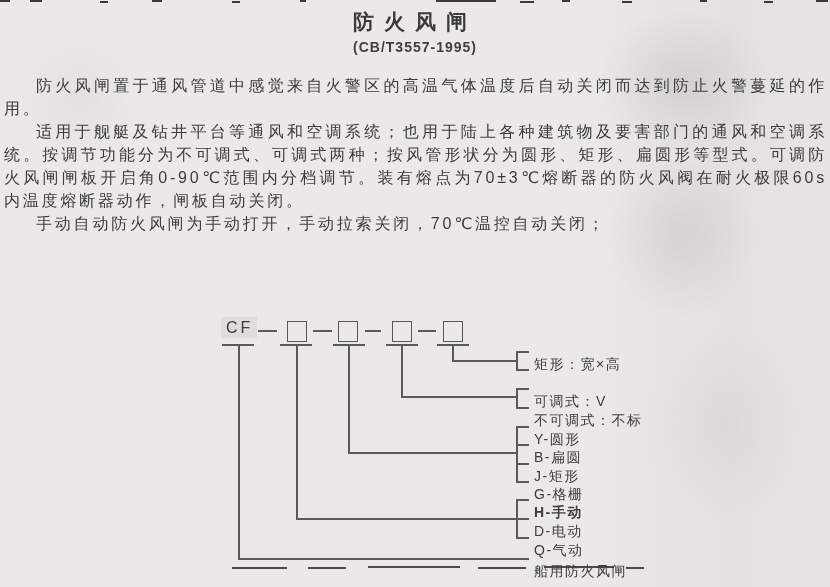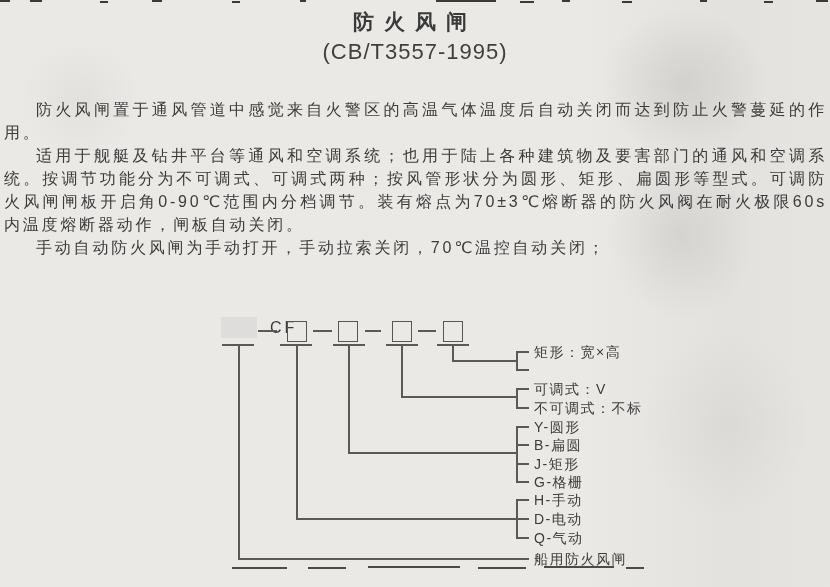--- a/index.html
+++ b/index.html
@@ -9,41 +9,41 @@
     font-family:"Liberation Sans","DejaVu Sans",sans-serif;
     color:#3f3f3f;
   }
   
   .title{
     position:absolute;top:8px;left:0;width:830px;text-align:center;
     font-size:21px;font-weight:bold;letter-spacing:10px;color:#3a3a3a;
   }
   .subtitle{
     position:absolute;top:39px;left:0;width:830px;text-align:center;
-    font-size:22px;letter-spacing:1px;color:#3f3f3f;
+    font-size:14px;letter-spacing:1px;color:#3f3f3f;font-weight:bold;
   }
   .bodytext{
     position:absolute;top:74px;left:4px;right:3px;
     font-size:16px;line-height:23px;letter-spacing:2.8px;
-    text-align:justify;color:#3c3c3c;margin-top:24px;
+    text-align:justify;color:#3c3c3c;
   }
   .bodytext p{margin:0;text-indent:2em;}
   
   .diagram{position:absolute;top:313px;left:0;width:830px;height:266px;}
   .h{position:absolute;height:1.5px;background:#5a5a5a;}
   .v{position:absolute;width:1.5px;background:#5a5a5a;}
   .dbox{position:absolute;top:8px;width:18px;height:19px;border:1.6px solid #565656;background:transparent;}
   .cfbg{position:absolute;left:221px;top:4px;width:36px;height:21px;background:#dedddb;}
   .cf{
     position:absolute;left:226px;top:6px;font-size:16px;letter-spacing:3px;
-    color:#3c3c3c;font-weight:normal;margin-left:44px;
+    color:#3c3c3c;font-weight:normal;
   }
   .dlabel{
     position:absolute;left:534px;height:16px;line-height:16px;
-    font-size:14px;letter-spacing:1.5px;color:#3c3c3c;white-space:nowrap;
+    font-size:14px;letter-spacing:1.5px;color:#3c3c3c;white-space:nowrap;margin-top:12px;
   }
   
   .dash{position:absolute;background:#3a3a3a;height:2px;}
   .blob{position:absolute;pointer-events:none;}
   .band{position:absolute;top:0;right:0;width:250px;height:587px;
     background:linear-gradient(to right, rgba(90,90,88,0) 0%, rgba(90,90,88,0.05) 60%, rgba(90,90,88,0.03) 100%);
     pointer-events:none;}
 </style>
 </head>
 <body>
@@ -134,18 +134,18 @@
   <div class="h" style="left:516px;top:205px;width:13px;"></div>
   <div class="h" style="left:516px;top:224px;width:13px;"></div>
 
   <div class="dlabel" style="top:31px;">矩形：宽×高</div>
   <div class="dlabel" style="top:68px;">可调式：V</div>
   <div class="dlabel" style="top:87px;">不可调式：不标</div>
   <div class="dlabel" style="top:106px;">Y-圆形</div>
   <div class="dlabel" style="top:124px;">B-扁圆</div>
   <div class="dlabel" style="top:143px;">J-矩形</div>
   <div class="dlabel" style="top:161px;">G-格栅</div>
-  <div class="dlabel" style="top:179px;">H-手动</div>
+  <div class="dlabel" style="top:179px;font-weight:bold;">H-手动</div>
   <div class="dlabel" style="top:198px;">D-电动</div>
   <div class="dlabel" style="top:217px;">Q-气动</div>
   <div class="dlabel" style="top:238px;text-align:center;">船用防火风闸</div>
 
 </div>
 
 </body></html>

